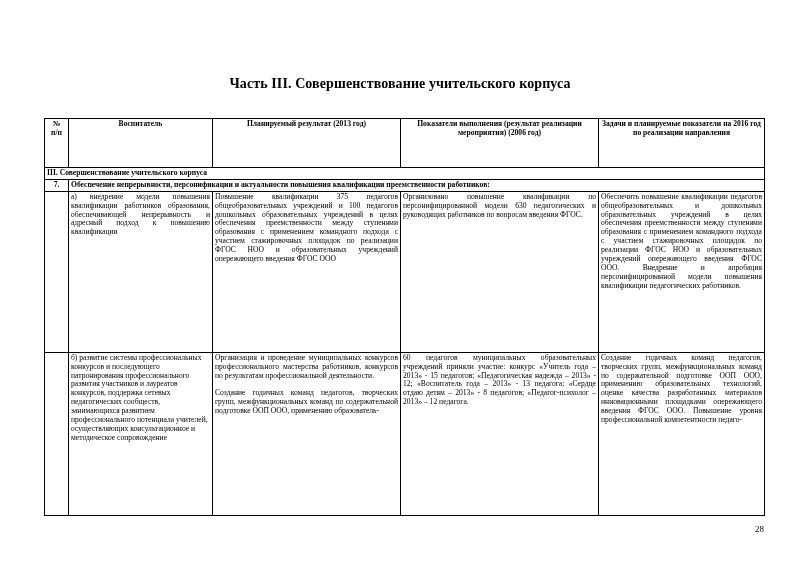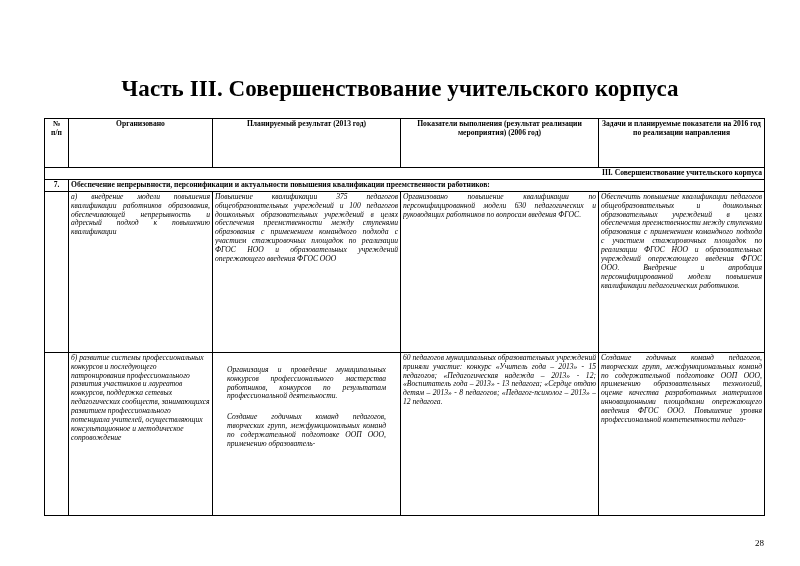--- a/index.html
+++ b/index.html
@@ -21,21 +21,21 @@
     left: 0; top: 0;
     width: 800px;
     height: 566px;
   }
   .page-title {
     position: absolute;
     left: 0;
     top: 76px;
     width: 800px;
     text-align: center;
-    font-size: 23px;
+    font-size: 14px;
     font-weight: bold;
     letter-spacing: 0.1px;
   }
   table.doc-table {
     position: absolute;
     left: 44px;
     top: 118px;
     width: 720px;
     border-collapse: collapse;
     table-layout: fixed;
@@ -57,21 +57,21 @@
   .hdr {
     text-align: center;
     font-weight: bold;
     font-size: 8.3px;
     line-height: 1.25;
     vertical-align: top;
     padding-top: 3px;
     height: 46px;
   }
   .section-row td {
-    text-align: right;
+    text-align: left;
     font-weight: bold;
     font-size: 8.3px;
     padding: 2px 2px;
   }
   .subsection-row td {
     font-weight: bold;
     font-size: 8.3px;
     padding: 2px 3px;
   }
   .subsection-row td.numcell {
@@ -81,41 +81,40 @@
     text-align: center;
     font-size: 8.3px;
     font-weight: bold;
   }
   .just {
     text-align: justify;
     text-justify: inter-word;
     hyphens: manual;
   }
   .cell-p {
-    margin: 12px;
+    margin: 0;
   }
   .cell-p + .cell-p {
     margin-top: 9px;
   }
   .clip-row td {
     height: 158px;
     overflow: hidden;
   }
   .clip-row-2 td {
     height: 160px;
     overflow: hidden;
   }
   .cellwrap {
     overflow: hidden;
-    font-style: italic;
   }
   .page-number {
     position: absolute;
     right: 36px;
-    top: 538px;
+    top: 524px;
     font-size: 9px;
     text-align: right;
   }
 </style>
 </head>
 <body>
 
 <div class="page">
 
   <div class="page-title">Часть III. Совершенствование учительского корпуса</div>
@@ -128,21 +127,21 @@
       <col class="c-ind">
       <col class="c-task">
     </colgroup>
     <tbody>
 
       <tr>
         <td class="hdr">
           <div>№</div>
           <div>п/п</div>
         </td>
-        <td class="hdr">Организовано</td>
+        <td class="hdr">Воспитатель</td>
         <td class="hdr">Планируемый результат (2013 год)</td>
         <td class="hdr">Показатели выполнения (результат реализации мероприятия) (2006 год)</td>
         <td class="hdr">Задачи и планируемые показатели на 2016 год по реализации направления</td>
       </tr>
 
       <tr class="section-row">
         <td colspan="5">III. Совершенствование учительского корпуса</td>
       </tr>
 
       <tr class="subsection-row">

